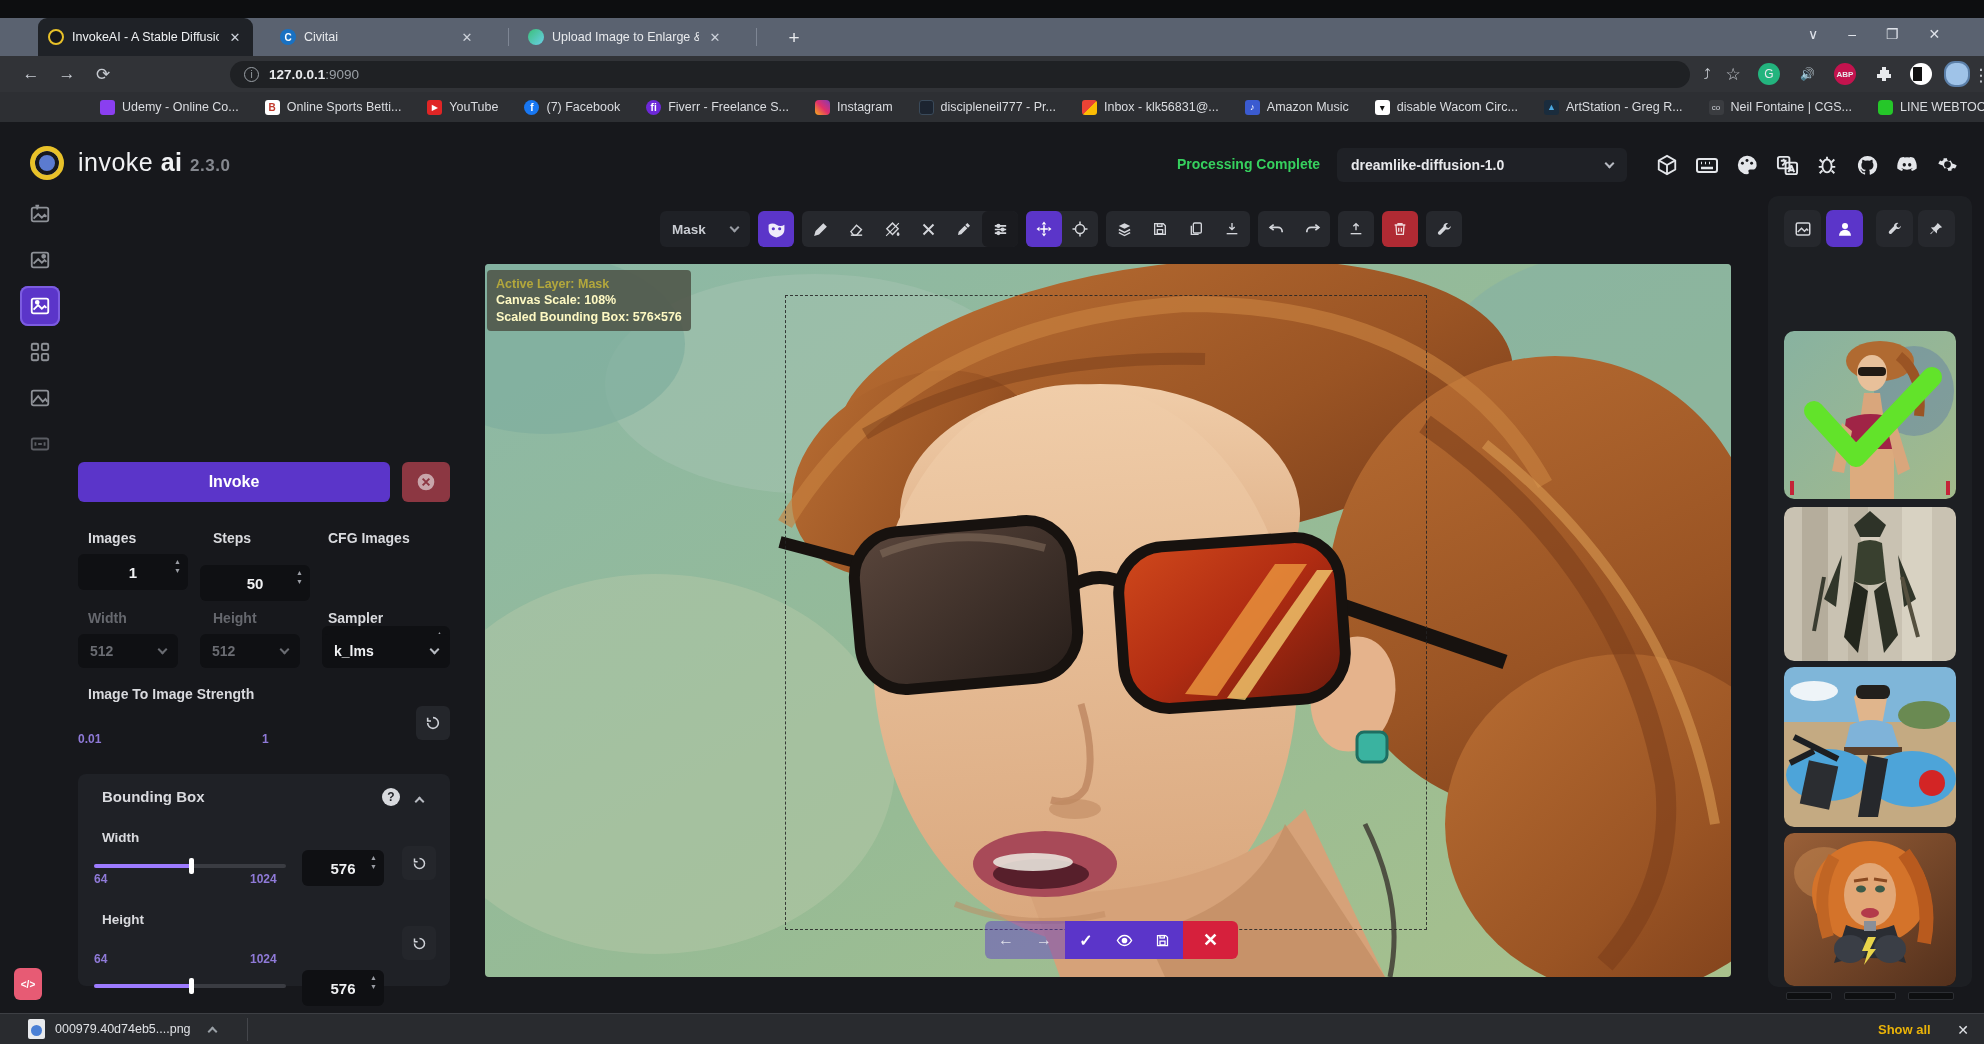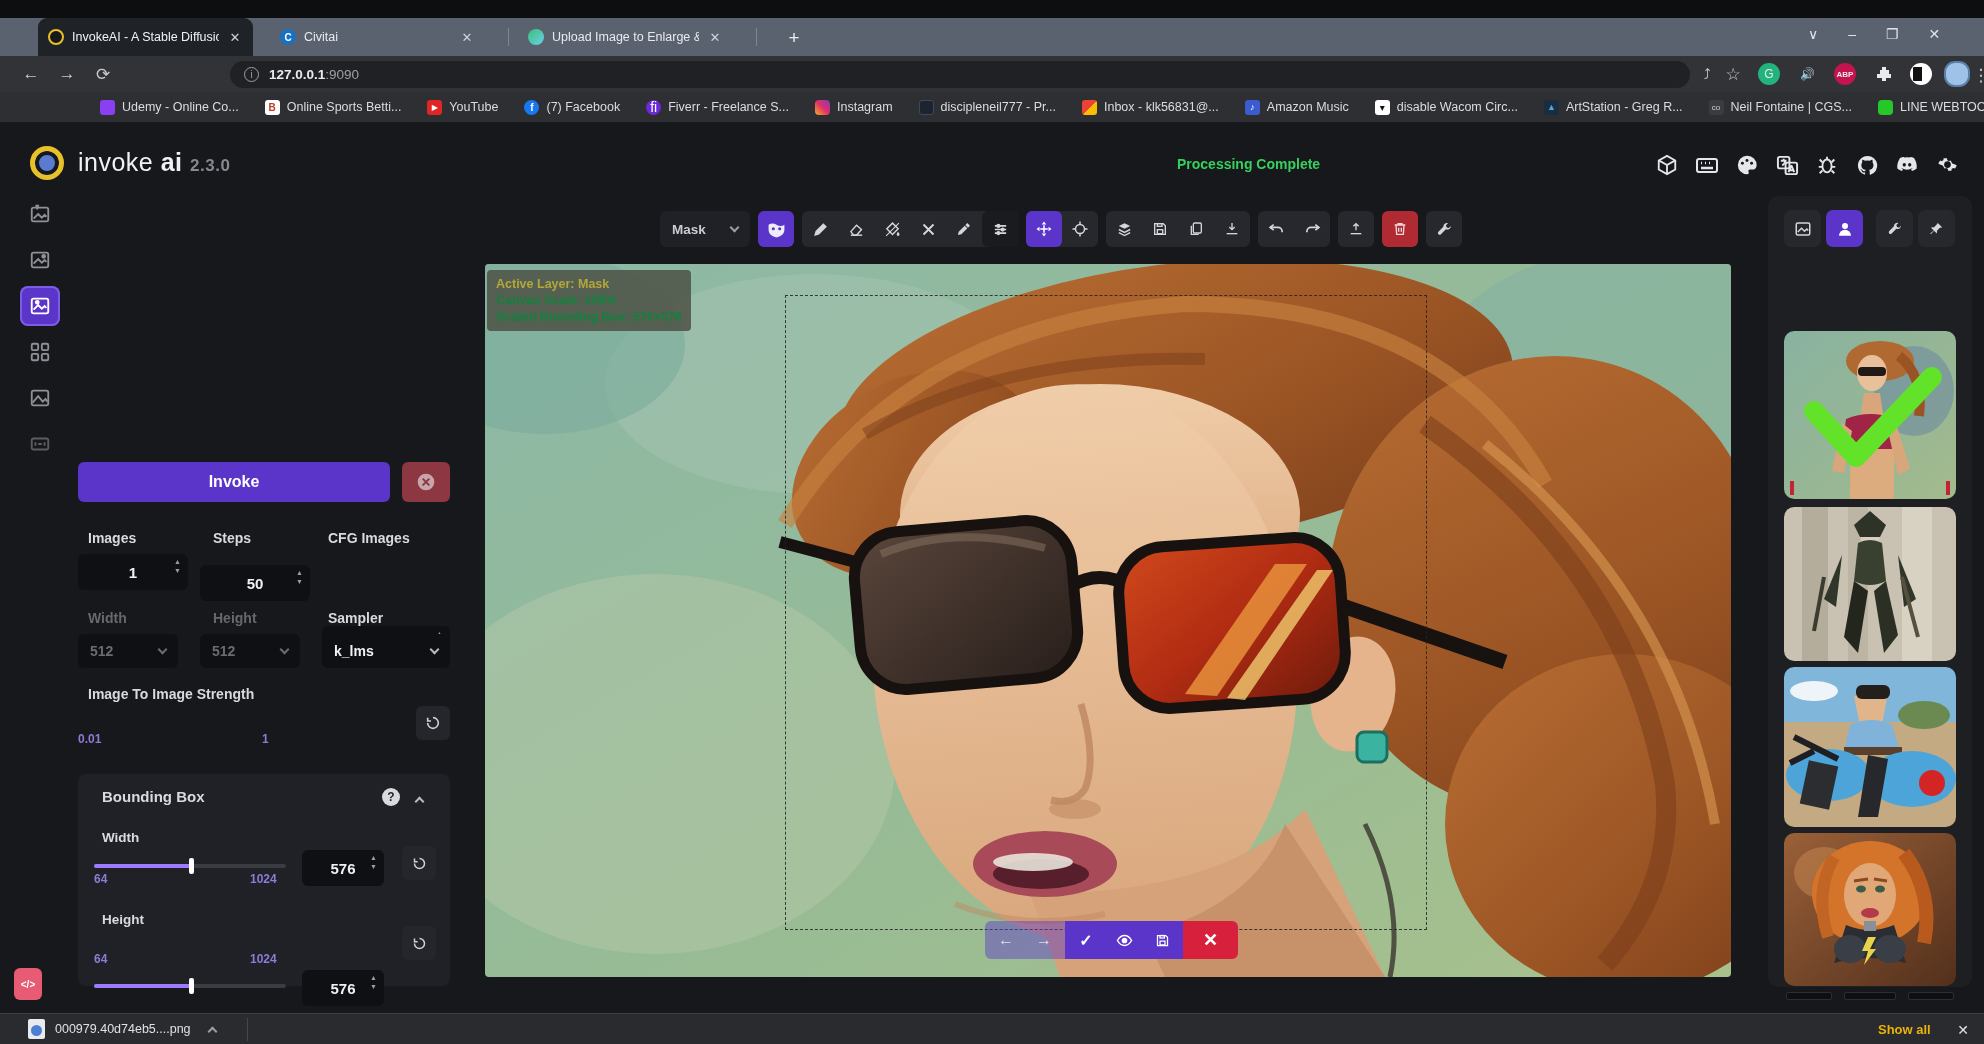--- a/index.html
+++ b/index.html
@@ -100,21 +100,21 @@
   .cv-group { background:#26282d; border-radius:6px; display:flex; padding:0; }
   .cv-btn { width:36px; height:36px; color:#d4d6db; border-radius:6px; }
   .cv-btn.active { background:#5b35c9; color:#fff; }
   .cv-btn.pressed { background:#1a1b1f; }
   .cv-btn.danger { background:#b02a33; }
   .mask-select { width:90px; height:36px; background:#1f2126; border-radius:6px; color:#c9ccd2;
     font-size:13.5px; font-weight:700; display:flex; align-items:center; justify-content:space-between;
     padding:0 12px; }
   .canvas-info { left:487px; top:148px; width:204px; background:rgba(78,84,72,.88);
     border-radius:4px; padding:6px 9px; font-size:12.5px; font-weight:700; line-height:1.3; }
-  .ci-1 { color:#b3a73c; } .ci-2,.ci-3 { color:#15803d; }
+  .ci-1 { color:#b3a73c; } .ci-2,.ci-3 { color:#fef9c3; }
   .bbox-dash { left:785px; top:173px; width:642px; height:635px;
     border:1.5px dashed rgba(35,35,35,.85); }
   .bt-sec { height:38px; display:flex; align-items:center; justify-content:center; }
   .bt-ic { width:38px; height:38px; color:#fff; font-size:16px; }
 
   
   .right-panel { left:1768px; top:74px; width:204px; height:791px; background:#1d1f23; border-radius:10px; }
   .rp-btn { width:37px; height:37px; background:#26282d; border-radius:7px; color:#d4d6db; }
   .rp-btn.active { background:#5b35c9; color:#fff; }
   .thumb { left:16px; width:172px; border-radius:10px; overflow:hidden; background:#000; }
@@ -198,21 +198,21 @@
     </span>
   <span class="bm">
       <span class="fv ico" style="background:#e02525; color:#fff; font-size:8px;">▶</span>
       <span>YouTube</span>
     </span>
   <span class="bm">
       <span class="fv ico" style="background:#1877f2; border-radius:8px; color:#fff; font-size:10px; font-weight:bold;">f</span>
       <span>(7) Facebook</span>
     </span>
   <span class="bm">
-      <span class="fv ico" style="background:#6d28d9; border-radius:8px; color:#fff; font-size:14px; font-weight:normal;">fi</span>
+      <span class="fv ico" style="background:#6d28d9; border-radius:8px; color:#fff; font-size:10px; font-weight:bold;">fi</span>
       <span>Fiverr - Freelance S...</span>
     </span>
   <span class="bm">
       <span class="fv" style="background:linear-gradient(45deg,#f5af19,#e1306c,#833ab4); border-radius:4px;"></span>
       <span>Instagram</span>
     </span>
   <span class="bm">
       <span class="fv" style="background:#1c2430; border:1px solid #3a4a5a;"></span>
       <span>discipleneil777 - Pr...</span>
     </span>
@@ -246,20 +246,24 @@
 <div class="abs app">
 
   <div class="abs app-header">
     <div class="abs logo-ring" style="left:30px; top:6px;"></div>
     <div class="abs logo-text" style="left:78px; top:8px;">
       <span>invoke</span>
       <b>ai</b>
       <span class="version">2.3.0</span>
     </div>
     <span class="abs status" style="left:1177px; top:16px;">Processing Complete</span>
+    <div class="abs model-select" style="left:1337px; top:8px;">
+      <span>dreamlike-diffusion-1.0</span>
+      <span class="chev"></span>
+    </div>
     <div class="abs flex" style="left:1650px; top:8px; gap:6px;">
       <span class="hdr-ic ico">
           <svg width="22" height="22" viewBox="0 0 24 24" fill="none" stroke="currentColor" stroke-width="2">
             <path d="M12 2l9 5v10l-9 5-9-5V7z"></path>
             <path d="M12 12l9-5M12 12L3 7M12 12v10"></path>
           </svg>
         </span>
       <span class="hdr-ic ico">
           <svg width="24" height="24" viewBox="0 0 24 24" fill="none" stroke="currentColor" stroke-width="2">
             <rect x="2" y="6" width="20" height="13" rx="2"></rect>

